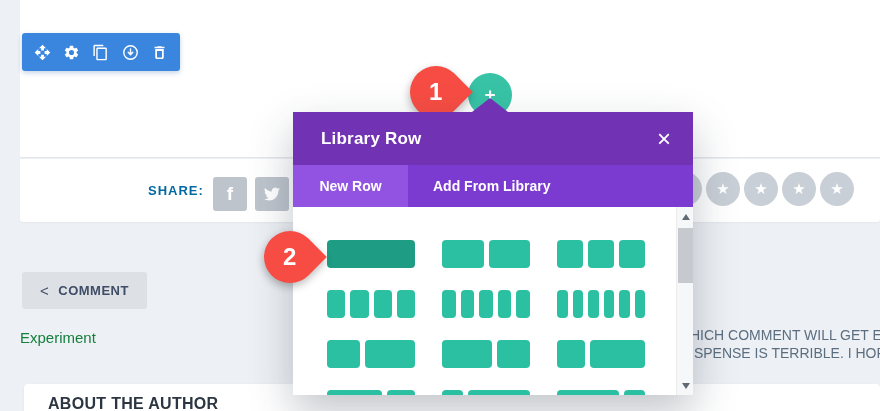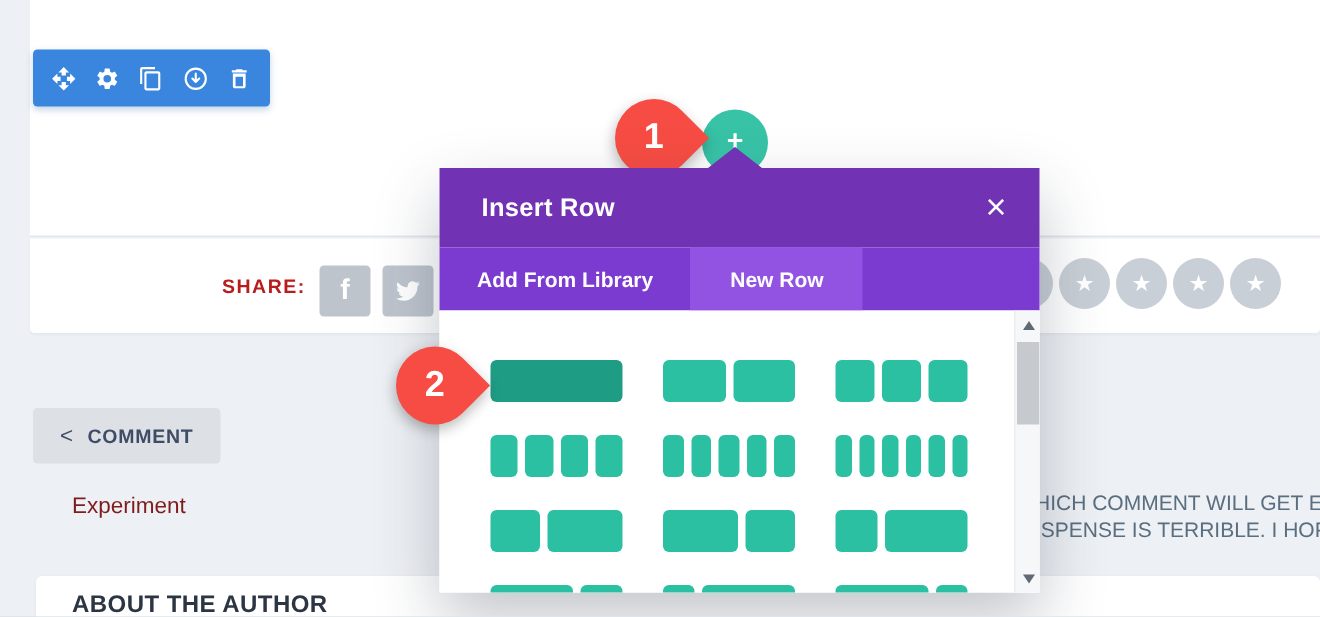--- a/index.html
+++ b/index.html
@@ -64,37 +64,37 @@
   .sb-up{ top:1px; } .sb-down{ bottom:1px; }
   .tri-up{ width:0; height:0; border-left:4px solid transparent;
     border-right:4px solid transparent; border-bottom:6px solid #5f6a74; }
   .tri-down{ width:0; height:0; border-left:4px solid transparent;
     border-right:4px solid transparent; border-top:6px solid #5f6a74; }
   .sb-thumb{ position:absolute; left:1px; top:21px; width:15px; height:55px;
     background:#c6c9cd; cursor:grab; }
 
   
   .share-label{ position:absolute; left:148px; top:183px; font-size:13px; font-weight:bold;
-    color:#b91c1c; letter-spacing:1px; z-index:1; }
+    color:#0369a1; letter-spacing:1px; z-index:1; }
   .social{ position:absolute; left:213px; top:177px; display:flex; gap:8px; z-index:1; }
   .social-btn{ width:34px; height:34px; border-radius:3px; background:#bdc4cc; color:#fff;
     display:flex; align-items:center; justify-content:center; cursor:pointer;
     font-weight:bold; font-size:19px; }
   .social-btn svg{ width:16px; height:16px; }
   .stars{ position:absolute; left:668px; top:172px; display:flex; gap:4px; z-index:1; }
   .star-btn{ width:34px; height:34px; border-radius:50%; background:#c9cfd6; color:#fff;
     display:flex; align-items:center; justify-content:center; font-size:15px; cursor:pointer; }
 
   
   .prev-btn{ position:absolute; left:22px; top:272px; height:37px; padding:0 18px;
     background:#dde1e6; border-radius:3px; display:flex; align-items:center; gap:9px;
     color:#3f4c66; font-size:13px; font-weight:bold; letter-spacing:.5px; cursor:pointer; }
   .prev-chevron{ font-weight:normal; font-size:15px; }
-  .prev-title{ position:absolute; left:20px; top:329px; font-size:15px; color:#7f1d1d;
-    cursor:pointer;margin-left:28px; }
+  .prev-title{ position:absolute; left:20px; top:329px; font-size:15px; color:#15803d;
+    cursor:pointer; }
   .next-title{ position:absolute; left:690px; top:326px; width:195px; overflow:hidden;
     color:#5b6e80; font-size:14px; line-height:18px; }
   .next-line{ white-space:nowrap; cursor:pointer; }
 
   
   .about-card{ position:absolute; left:24px; top:384px; width:856px; height:40px;
     background:#fff; border-radius:4px 4px 0 0; box-shadow:0 1px 3px rgba(0,0,0,.06); }
   .about-heading{ padding:11px 0 0 24px; font-size:16px; font-weight:bold;
     color:#2c3642; letter-spacing:.3px; }
 </style>
@@ -154,26 +154,26 @@
 
   <div class="plus-btn">+</div>
 
   <div class="marker m1">
     <span>1</span>
   </div>
 
   <div class="modal">
     <div class="notch"></div>
     <div class="modal-header">
-      <div class="modal-title">Insert Row</div>
+      <div class="modal-title">Library Row</div>
       <div class="modal-close">×</div>
     </div>
     <div class="tabs" id="tabs">
+        <div class="tab active">New Row</div>
         <div class="tab">Add From Library</div>
-        <div class="tab active">New Row</div>
       </div>
     <div class="modal-content">
       <div class="grid" id="grid">
           <div class="layout-option active" title="1">
             <div class="blk" style="flex: 1 1 0%;"></div>
           </div>
           <div class="layout-option" title="1/2 1/2">
             <div class="blk" style="flex: 1 1 0%;"></div>
             <div class="blk" style="flex: 1 1 0%;"></div>
           </div>

